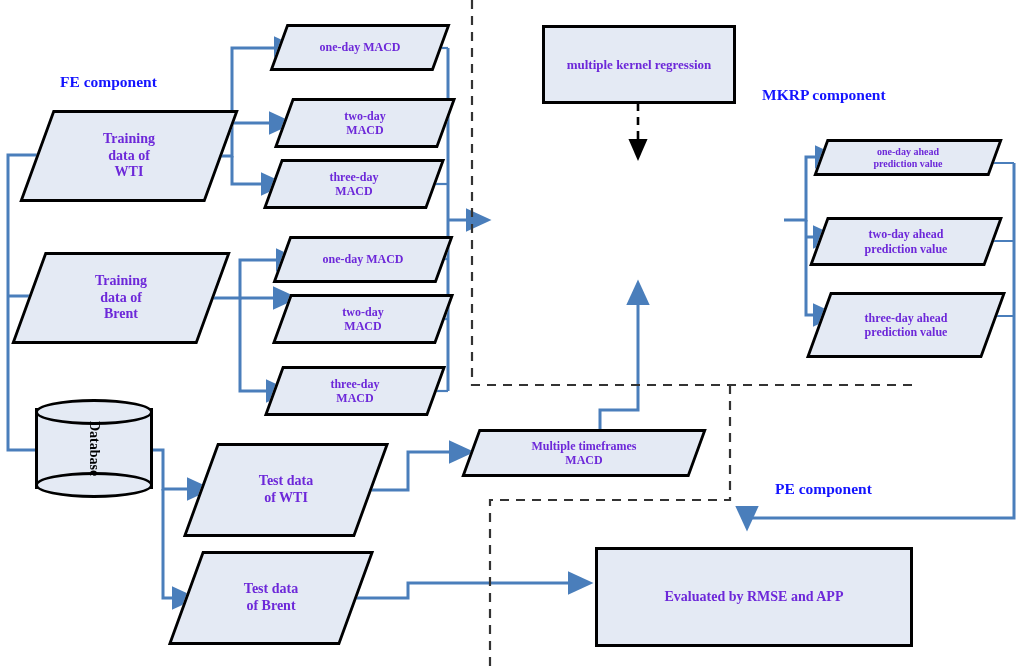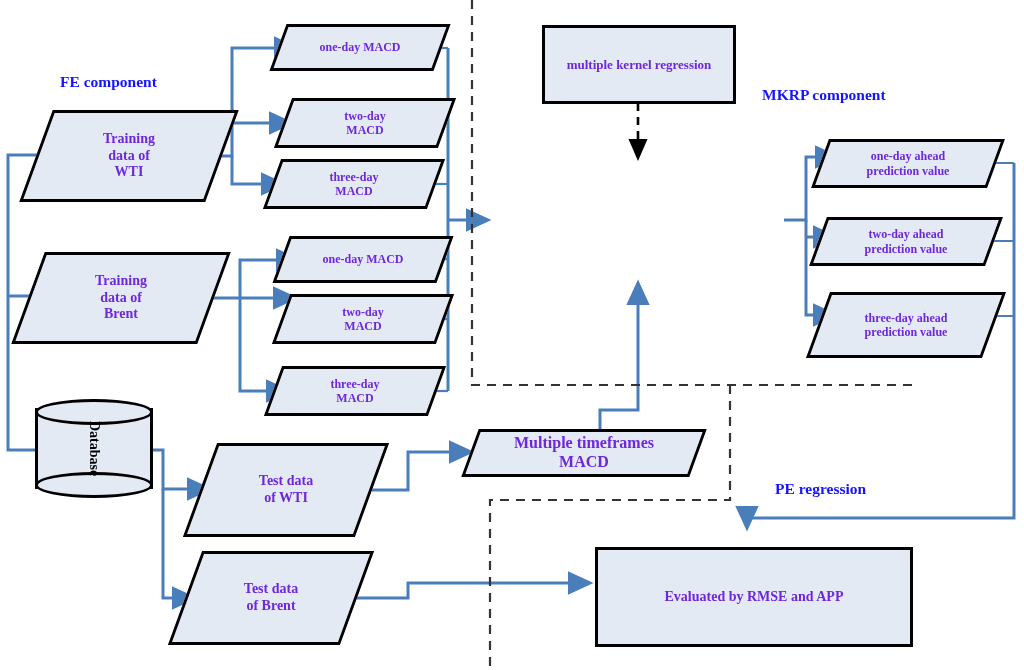--- a/index.html
+++ b/index.html
@@ -108,21 +108,21 @@
     <path d="M638,89 L638,157" fill="none" stroke="#000" stroke-width="2.6" stroke-dasharray="8,6" marker-end="url(#ak)"></path>
 
     <g fill="none" stroke="#333" stroke-width="2.2" stroke-dasharray="9,7">
       <path d="M472,0 L472,385 L912,385"></path>
       <path d="M730,385 L730,500 L490,500 L490,670"></path>
     </g>
   </svg>
 
   <div class="comp-label" style="left:60px;top:73px;">FE component</div>
   <div class="comp-label" style="left:762px;top:86px;">MKRP component</div>
-  <div class="comp-label" style="left:775px;top:480px;">PE regression</div>
+  <div class="comp-label" style="left:775px;top:480px;">PE component</div>
 
   <div class="cyl" style="left:35px;top:399px;width:118px;height:99px;">
     <div class="body"></div>
     <div class="bot"></div>
     <div class="top"></div>
     <div class="lbl">
         <span style="font-size:14px;">Database</span>
       </div>
   </div>
 
@@ -172,39 +172,39 @@
     <div class="skin"></div>
     <div class="txt" style="white-space:pre-line;">three-day
 MACD</div>
   </div>
 
   <div class="node rect" style="left:542px;top:10px;width:194px;height:79px;font-size:13px;">
     <span>multiple kernel regression</span>
   </div>
 
 
-  <div class="node para" style="left:820px;top:139px;width:176px;height:49px;font-size:12px;align-items:center;">
+  <div class="node para" style="left:820px;top:139px;width:176px;height:37px;font-size:10px;align-items:center;">
     <div class="skin"></div>
     <div class="txt" style="white-space:pre-line;">one-day ahead
 prediction value</div>
   </div>
 
   <div class="node para" style="left:818px;top:217px;width:176px;height:49px;font-size:12px;">
     <div class="skin"></div>
     <div class="txt" style="white-space:pre-line;">two-day ahead
 prediction value</div>
   </div>
 
   <div class="node para" style="left:818px;top:292px;width:176px;height:66px;font-size:12px;">
     <div class="skin"></div>
     <div class="txt" style="white-space:pre-line;">three-day ahead
 prediction value</div>
   </div>
 
-  <div class="node para" style="left:470px;top:429px;width:228px;height:48px;font-size:16px;">
+  <div class="node para" style="left:470px;top:429px;width:228px;height:48px;font-size:12px;">
     <div class="skin"></div>
     <div class="txt" style="white-space:pre-line;">Multiple timeframes
 MACD</div>
   </div>
 
   <div class="node para" style="left:200px;top:443px;width:172px;height:94px;font-size:14px;">
     <div class="skin"></div>
     <div class="txt" style="white-space:pre-line;">Test data
 of WTI</div>
   </div>

